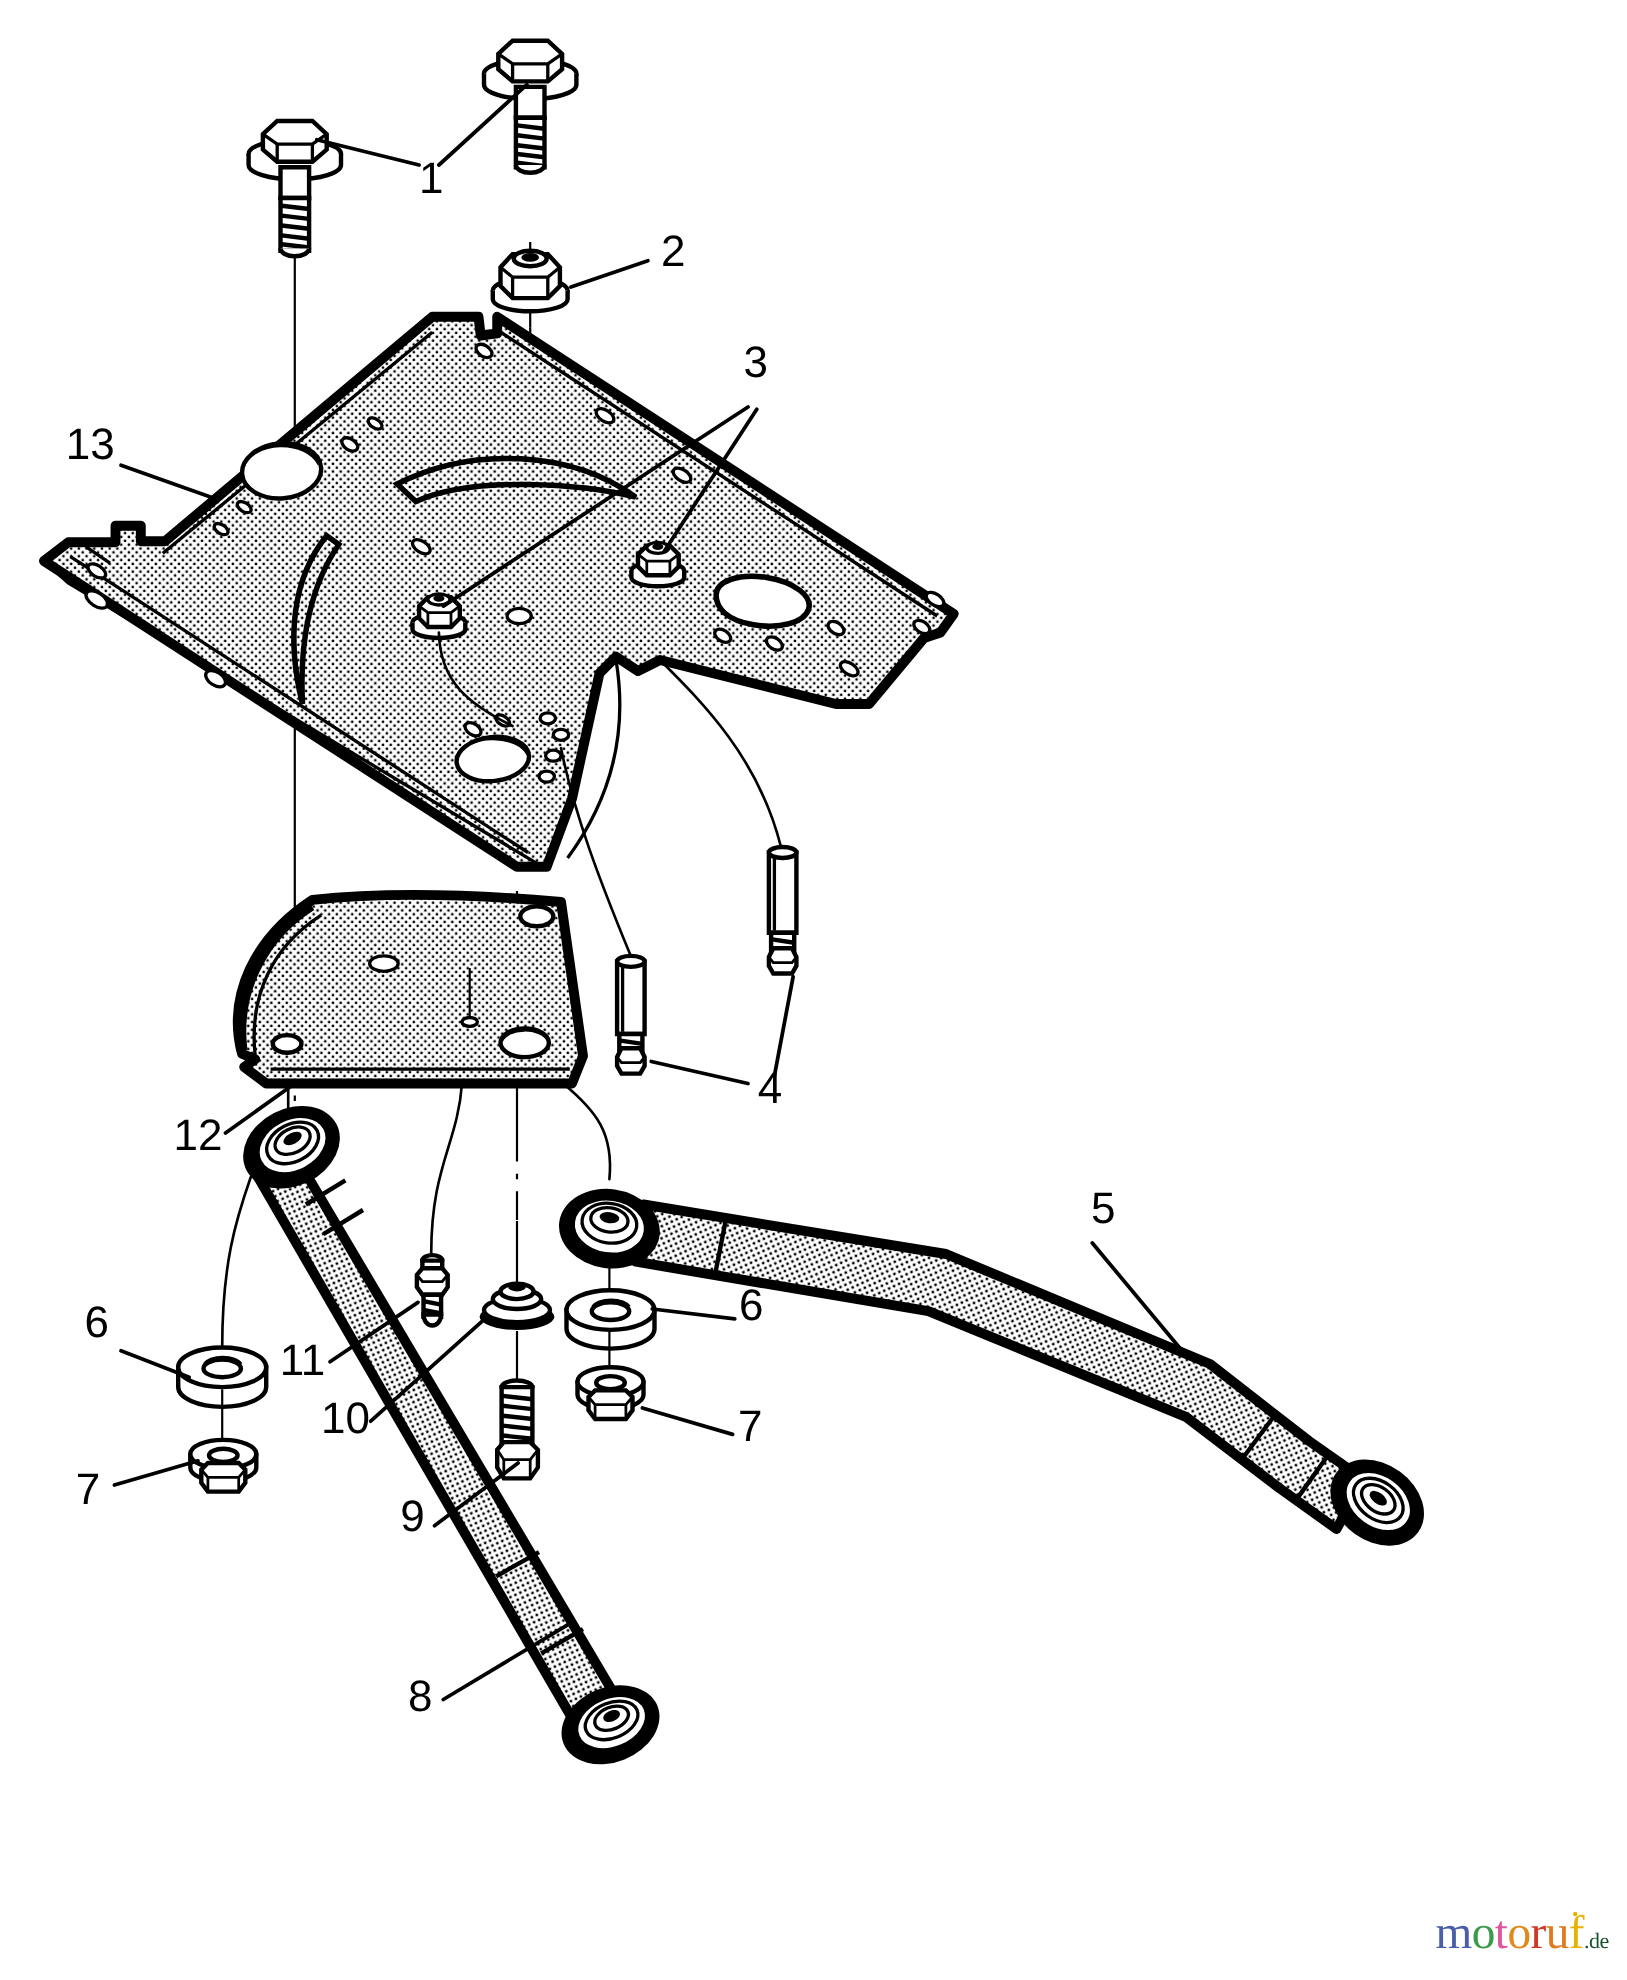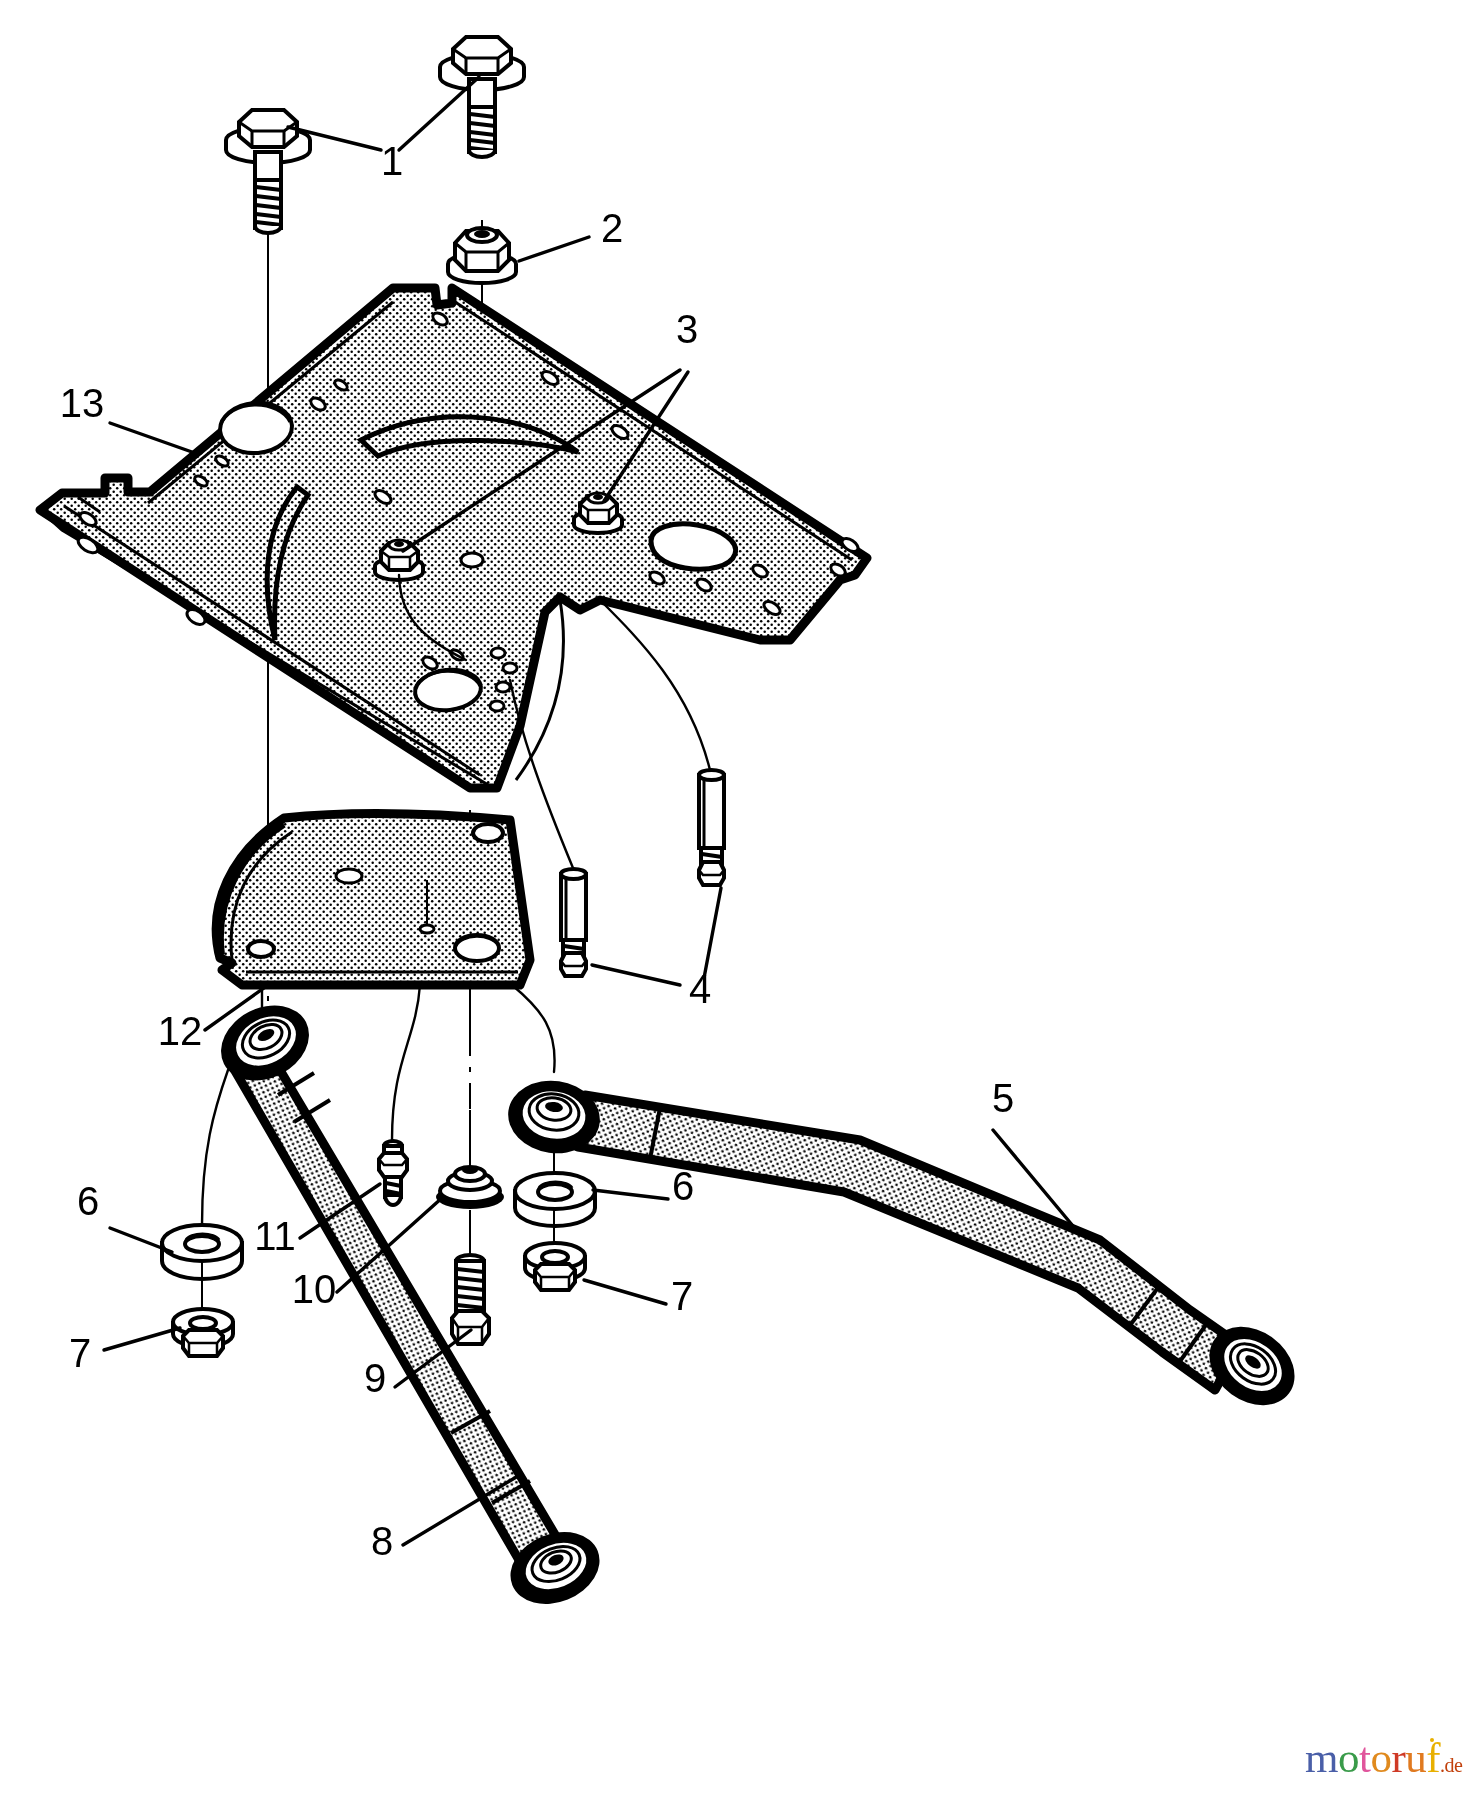--- a/index.html
+++ b/index.html
@@ -66,21 +66,21 @@
     left: 1305px;
     top: 1736px;
     font-family: "Liberation Serif", serif;
     font-size: 43px;
     letter-spacing: -0.5px;
     line-height: 1;
     white-space: nowrap;
   }
   .logo-wrap .dom {
     font-size: 20px;
-    color: #c2410c;
+    color: #14532d;
   }
   .logo-dot {
     position: absolute;
     left: 1430px;
     top: 1738px;
     width: 4px;
     height: 4px;
     border-radius: 50%;
     background: #e8b000;
   }

